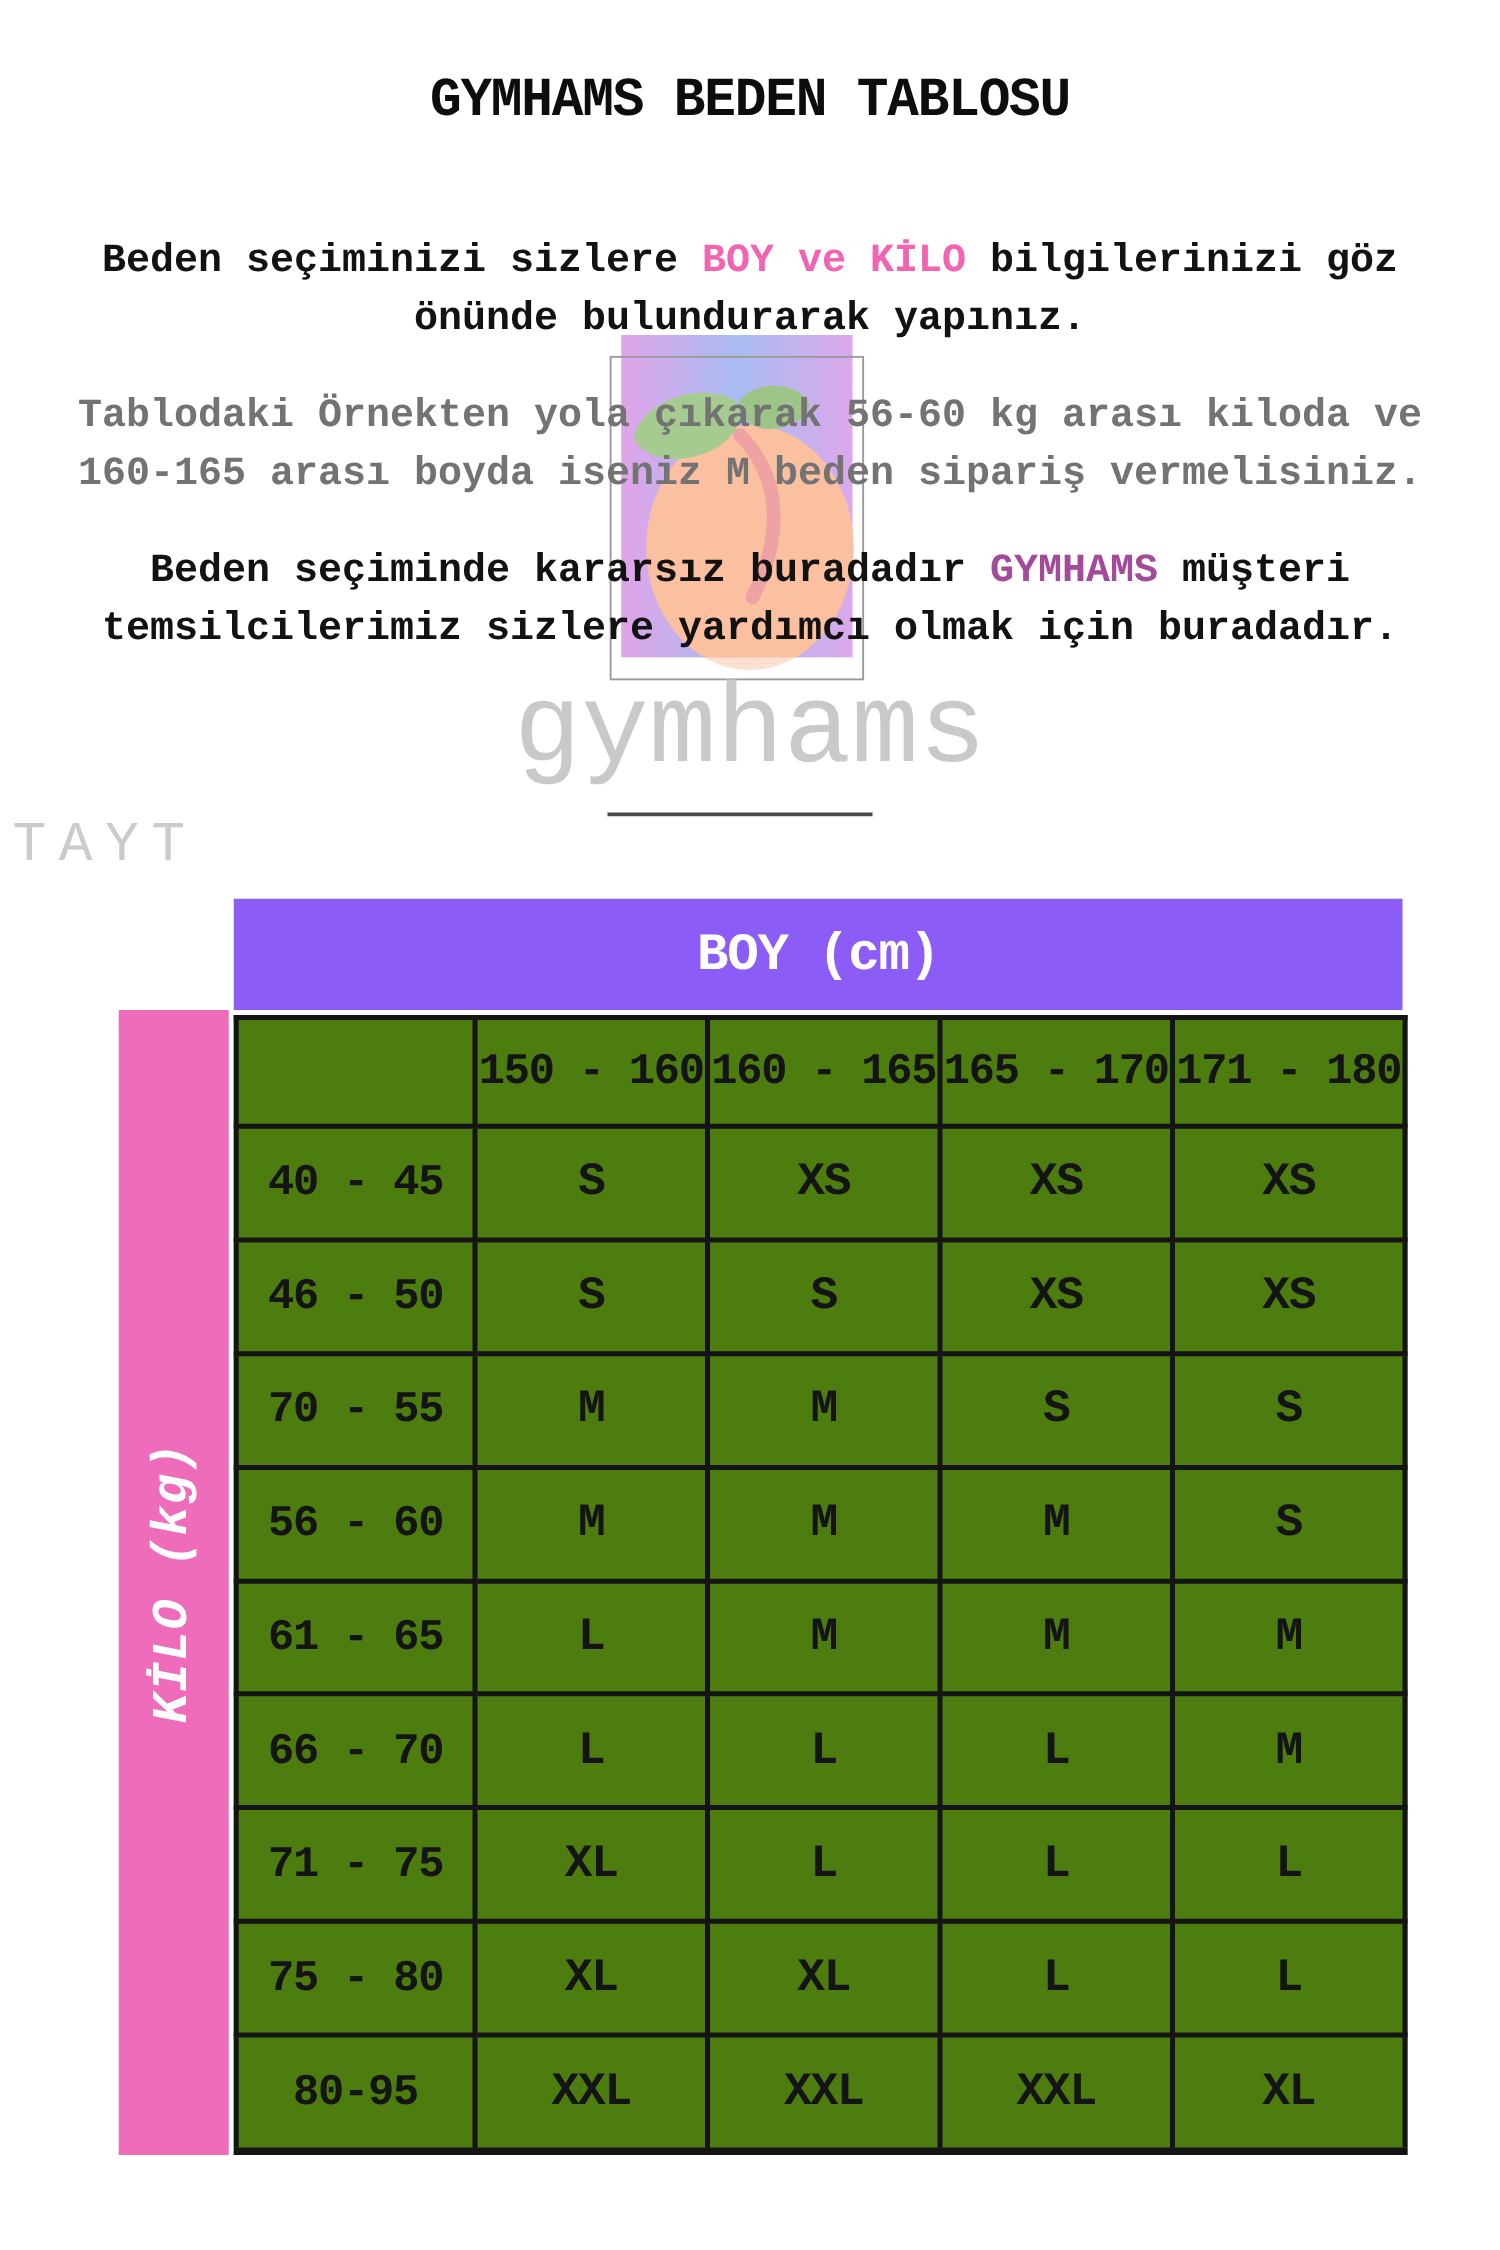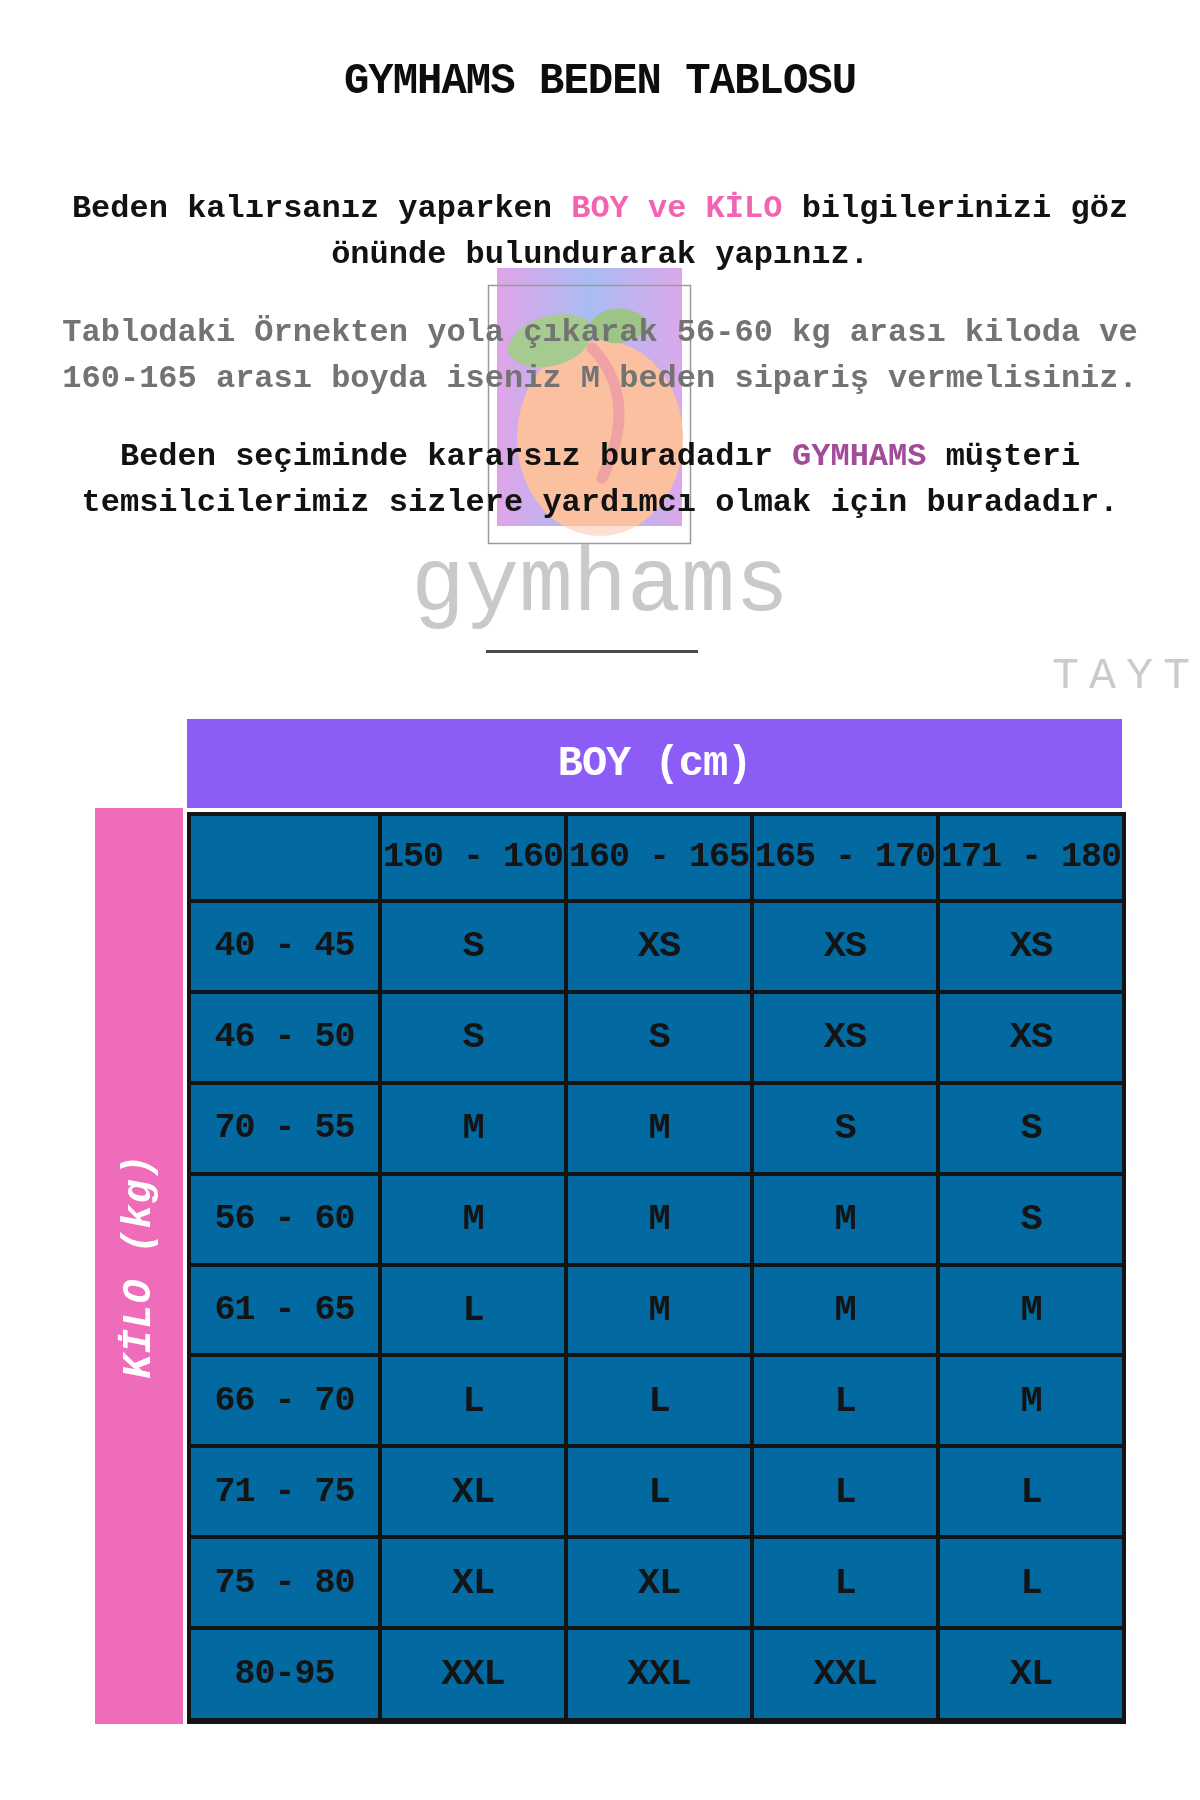--- a/index.html
+++ b/index.html
@@ -24,56 +24,56 @@
   .para.p2{color:#737373;}
   .plum-text{color:#a34a9b;}
   
   .wm-graphic{position:absolute;left:487px;top:268px;width:206px;height:279px;z-index:1;}
   .wm-brand{
     position:absolute;top:536px;left:0;right:0;text-align:center;z-index:2;
     font-size:90px;font-weight:normal;color:#c9c9c9;letter-spacing:0px;line-height:100px;
   }
   .wm-line{position:absolute;left:486px;top:650px;width:212px;height:3px;background:#4b4b4b;z-index:2;}
   .wm-product{
-    position:absolute;top:651px;left:0;right:0;text-align:right;z-index:2;
+    position:absolute;top:651px;left:0;right:0;text-align:left;z-index:2;
     font-size:45px;color:#cbcbcb;letter-spacing:10px;text-indent:10px;font-weight:normal;
   }
   
   .boy-header{
     position:absolute;left:187px;top:719px;width:935px;height:89px;background:#8b5cf6;
     display:flex;align-items:center;justify-content:center;z-index:3;
   }
   .boy-header span{color:#fff;font-weight:bold;font-size:42px;letter-spacing:-1px;}
   .kilo-band{position:absolute;left:95px;top:808px;width:88px;height:916px;background:#ee6cba;z-index:2;}
   .kilo-band span{
     position:absolute;left:50%;top:50%;transform:translate(-50%,-50%) rotate(-90deg);
     font-weight:bold;font-style:italic;font-size:40px;color:#fff;white-space:nowrap;letter-spacing:1px;
   }
   table.size-table{
     position:absolute;left:187px;top:812px;width:935px;height:912px;z-index:3;
-    border-collapse:collapse;table-layout:fixed;background:#0369a1;
+    border-collapse:collapse;table-layout:fixed;background:#4d7c0f;
   }
   table.size-table th, table.size-table td{
     border:4px solid #141414;text-align:center;vertical-align:middle;
     font-weight:bold;color:#141414;letter-spacing:-1px;padding:0;
   }
   table.size-table{border:4px solid #141414;border-bottom-width:6px;}
   table.size-table tr.head th{font-size:35px;}
   table.size-table th.rowlabel{font-size:35px;}
   table.size-table td{font-size:37px;}
 </style>
 </head>
 <body>
 
 <div class="page">
 
   <div class="title">GYMHAMS BEDEN TABLOSU</div>
 
   <div class="para p1">
-    <span>Beden kalırsanız yaparken </span><span class="pink-text">BOY ve KİLO</span><span> bilgilerinizi göz</span><br>
+    <span>Beden seçiminizi sizlere </span><span class="pink-text">BOY ve KİLO</span><span> bilgilerinizi göz</span><br>
     <span>önünde bulundurarak yapınız.</span>
   </div>
 
   <div class="para p2">
     <span>Tablodaki Örnekten yola çıkarak 56-60 kg arası kiloda ve</span><br>
     <span>160-165 arası boyda iseniz M beden sipariş vermelisiniz.</span>
   </div>
 
   <div class="para p3">
     <span>Beden seçiminde kararsız buradadır </span><span class="plum-text">GYMHAMS</span><span> müşteri</span><br>

